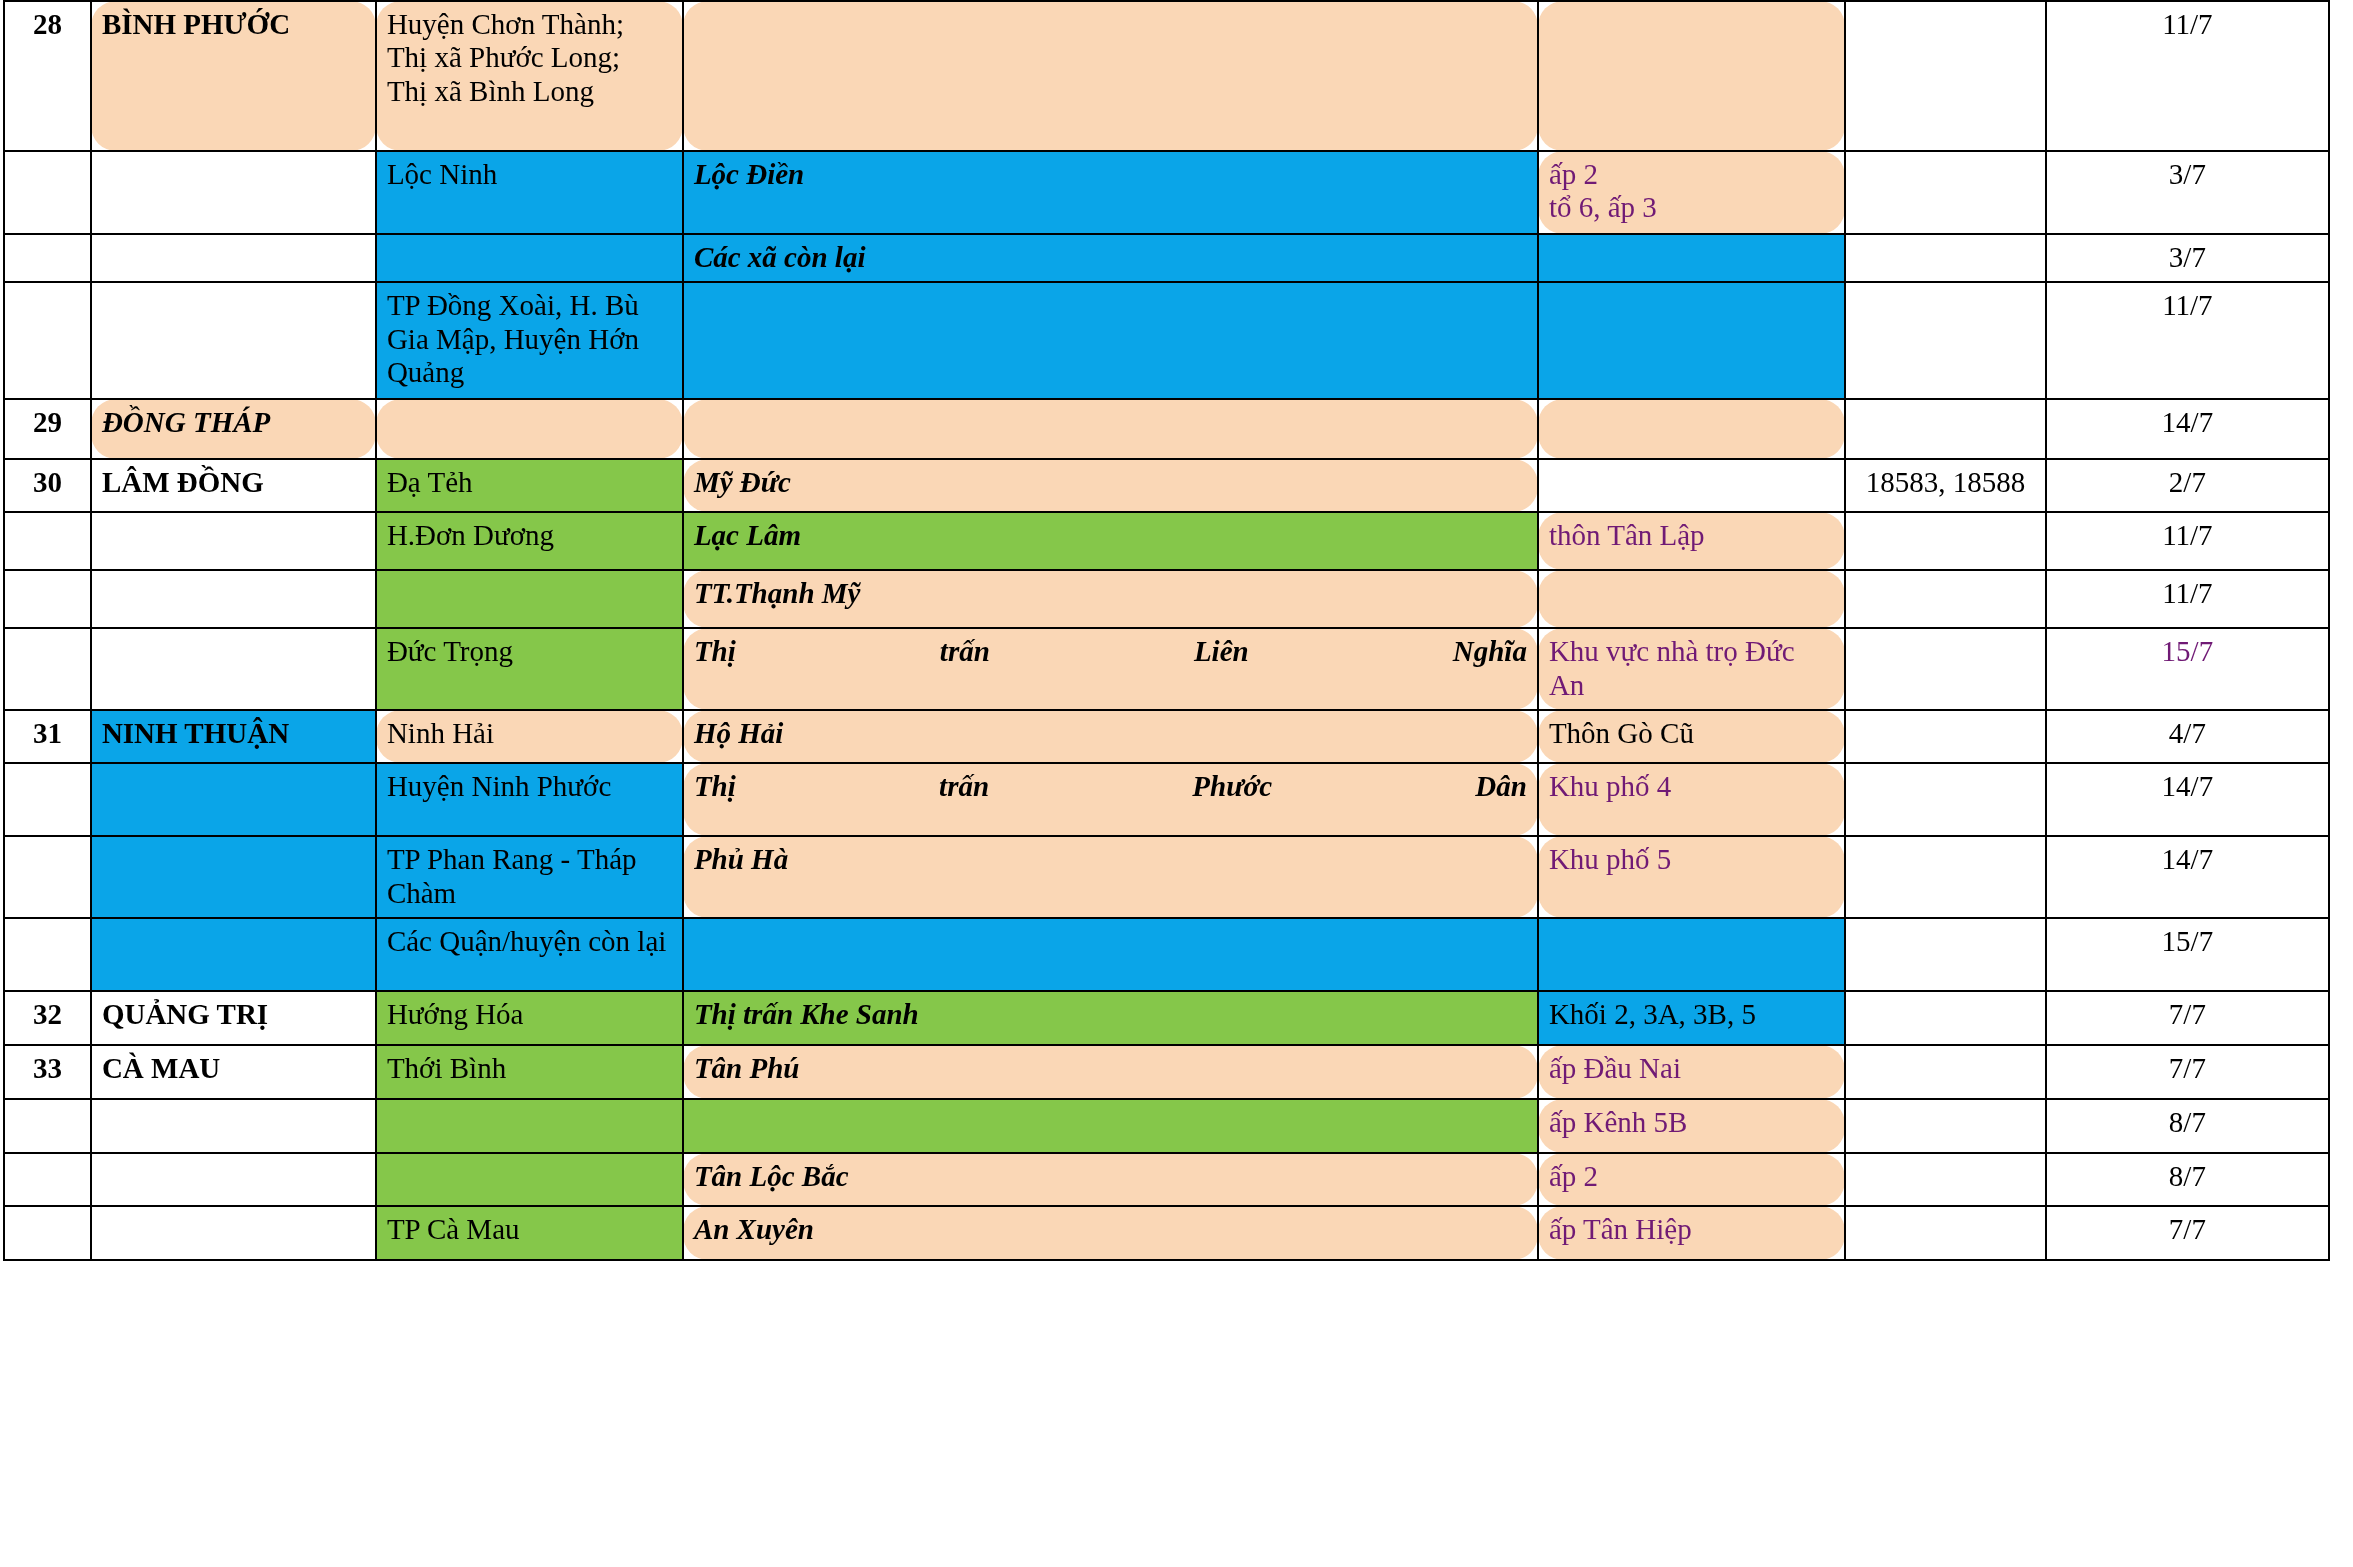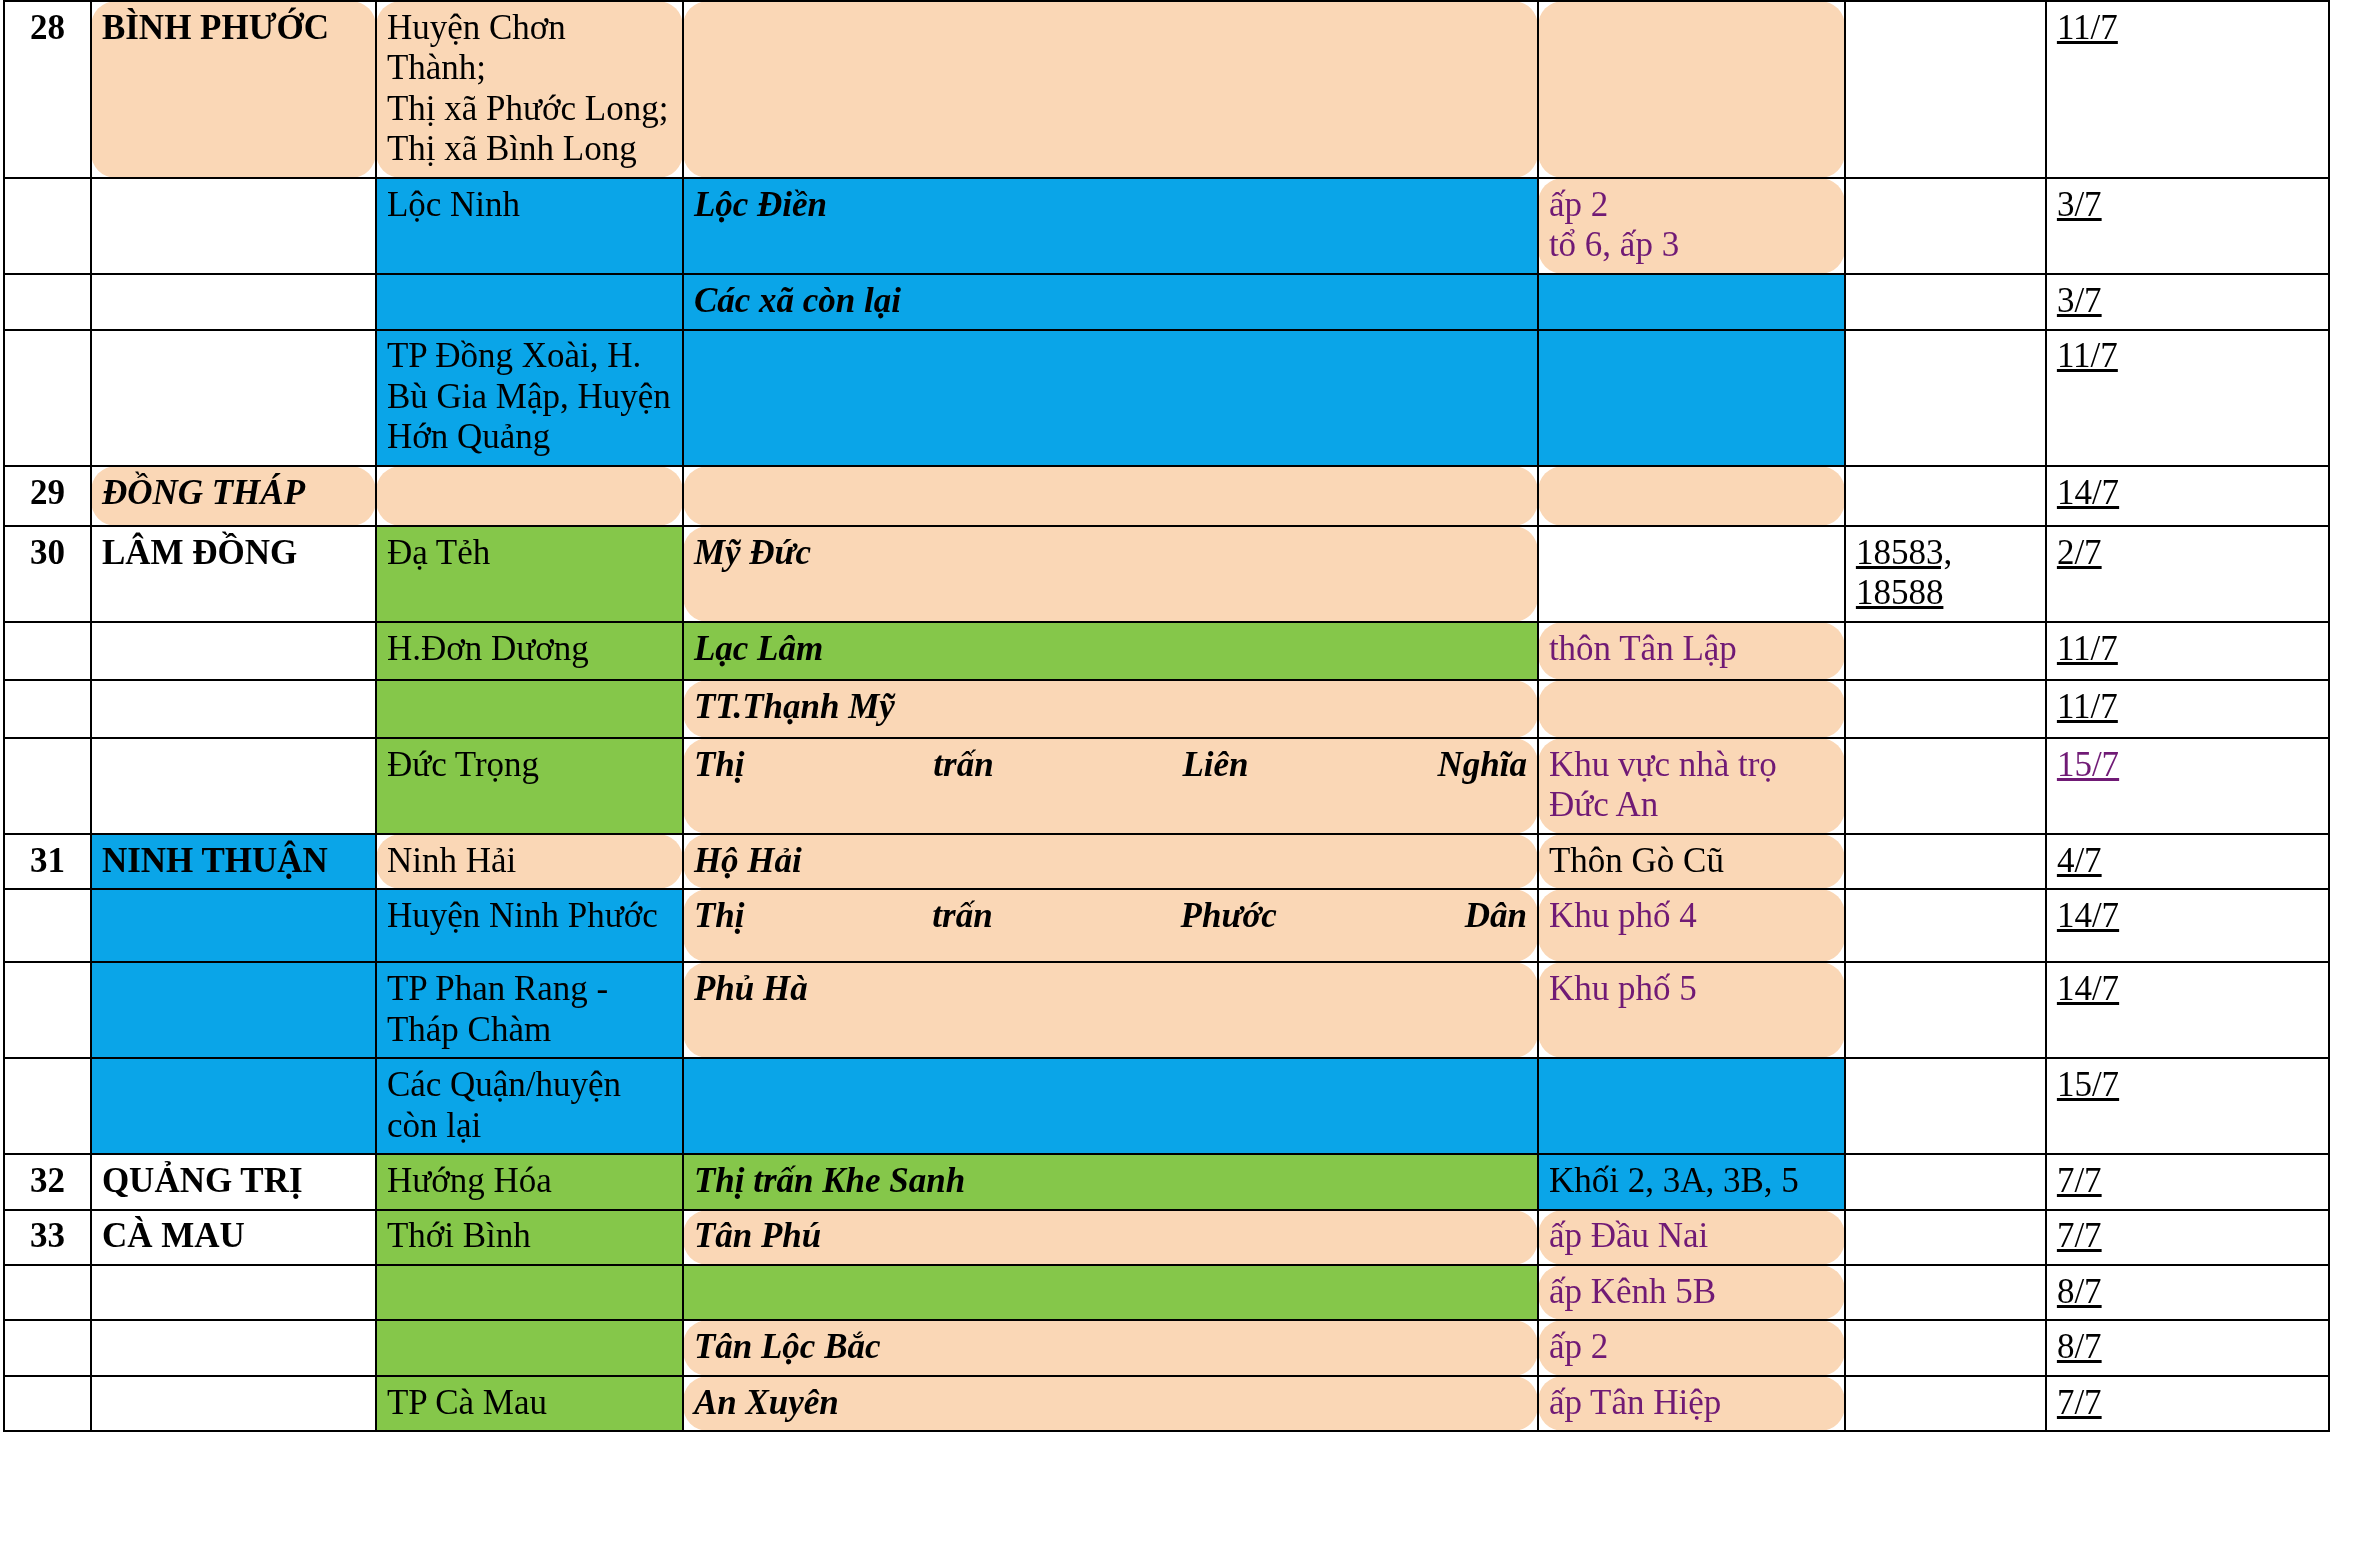--- a/index.html
+++ b/index.html
@@ -14,21 +14,21 @@
   .sheet {
     width: 2354px;
     padding: 0;
     box-sizing: border-box;
   }
   table.grid {
     border-collapse: collapse;
     table-layout: fixed;
     width: 2327px;
     margin: 0 0 0 2.9px;
-    font-size: 35px;
+    font-size: 29px;
     line-height: 1.16;
   }
   table.grid td {
     border: 2.1px solid #000000;
     padding: 5.7px 10px 7.1px 10px;
     vertical-align: top;
     background: #ffffff;
     word-wrap: break-word;
     overflow-wrap: break-word;
   }
@@ -50,22 +50,22 @@
   .bolditalic { font-weight: bold; font-style: italic; }
   .red      { color: #701a75; }
   .black    { color: #000000; }
   .mid      { vertical-align: middle; }
   .num {
     text-align: center;
     vertical-align: middle;
     font-weight: bold;
   }
   .date {
+    text-align: center;
     vertical-align: middle;
-    text-decoration: underline;
   }
   .nowrapish { white-space: pre-line; }
 </style>
 </head>
 <body>
 
 <div class="sheet">
   <table class="grid" id="grid-table">
     <colgroup>
       <col class="c0">

